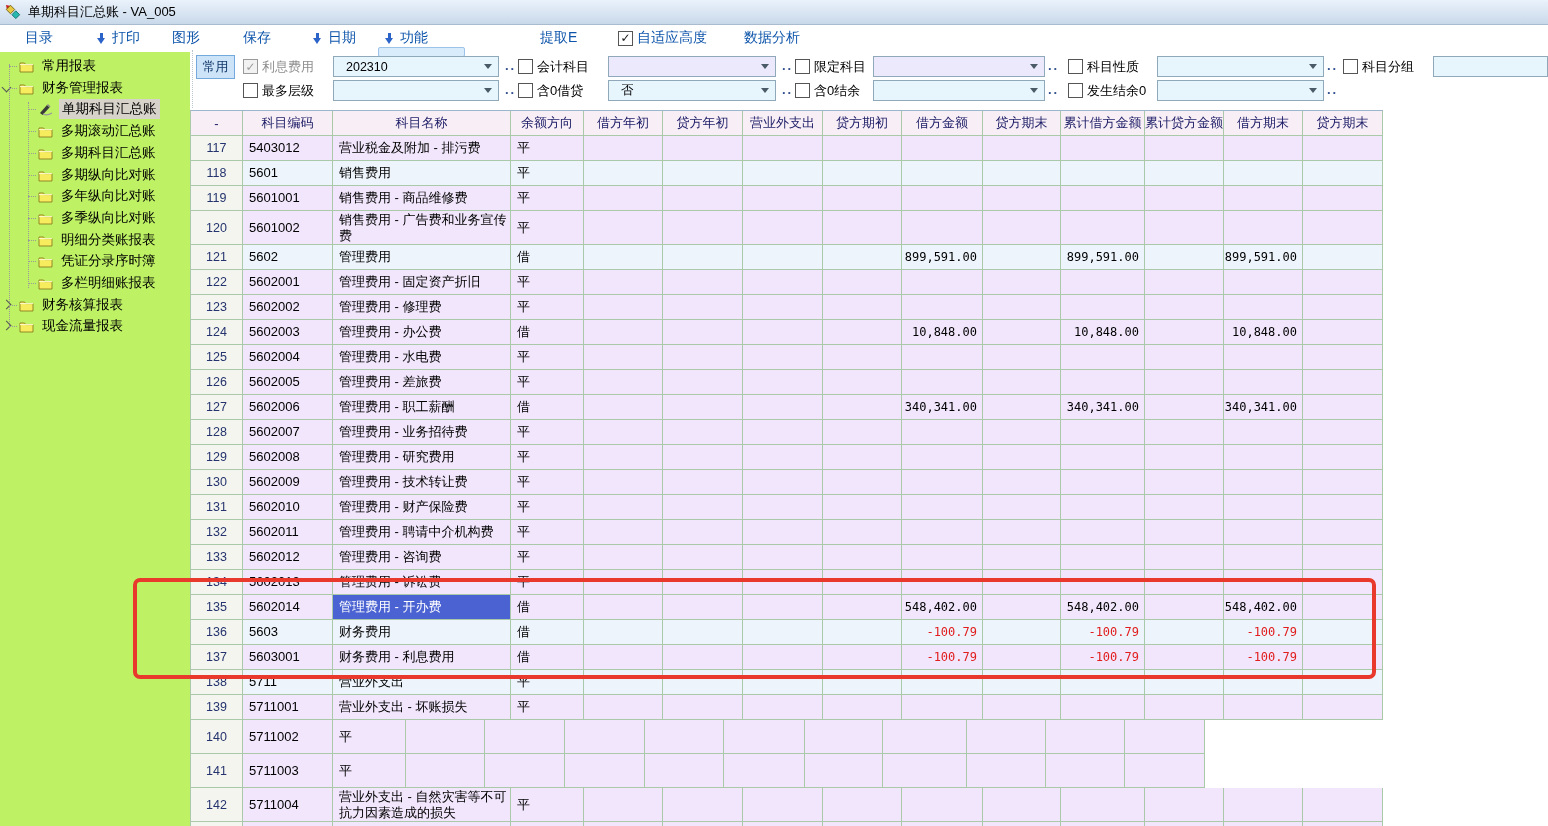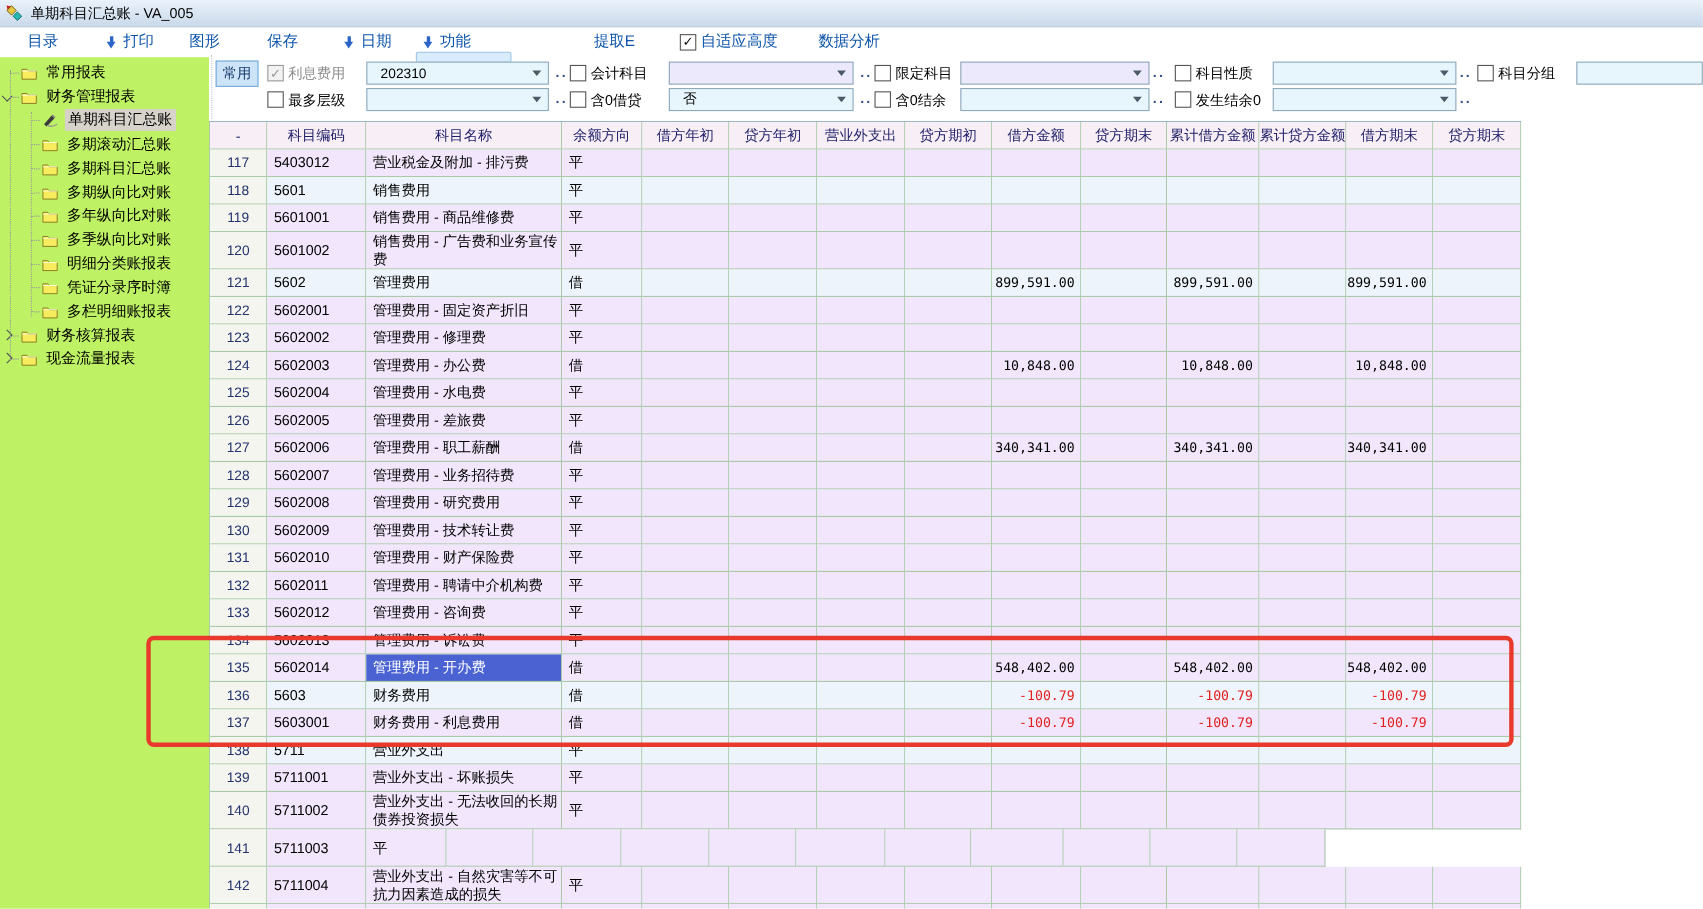--- a/index.html
+++ b/index.html
@@ -977,23 +977,20 @@
       <div class="tc num dat" style="width: 79px; height: 25px;"></div>
       <div class="tc num dat" style="width: 80px; height: 25px;"></div>
     </div>
     <div class="trow rs" style="top: 609px; height: 34px;">
       <div class="tc no" style="width: 52px; height: 34px;">
         <span>140</span>
       </div>
       <div class="tc txt dat" style="width: 90px; height: 34px;">
         <span>5711002</span>
       </div>
-      <div class="tc txt dat" style="width: 178px; height: 34px;">
-        <span>营业外支出 - 无法收回的长期债券投资损失</span>
-      </div>
       <div class="tc txt dat" style="width: 73px; height: 34px;">
         <span>平</span>
       </div>
       <div class="tc num dat" style="width: 79px; height: 34px;"></div>
       <div class="tc num dat" style="width: 80px; height: 34px;"></div>
       <div class="tc num dat" style="width: 80px; height: 34px;"></div>
       <div class="tc num dat" style="width: 79px; height: 34px;"></div>
       <div class="tc num dat" style="width: 81px; height: 34px;"></div>
       <div class="tc num dat" style="width: 78px; height: 34px;"></div>
       <div class="tc num dat" style="width: 84px; height: 34px;"></div>

